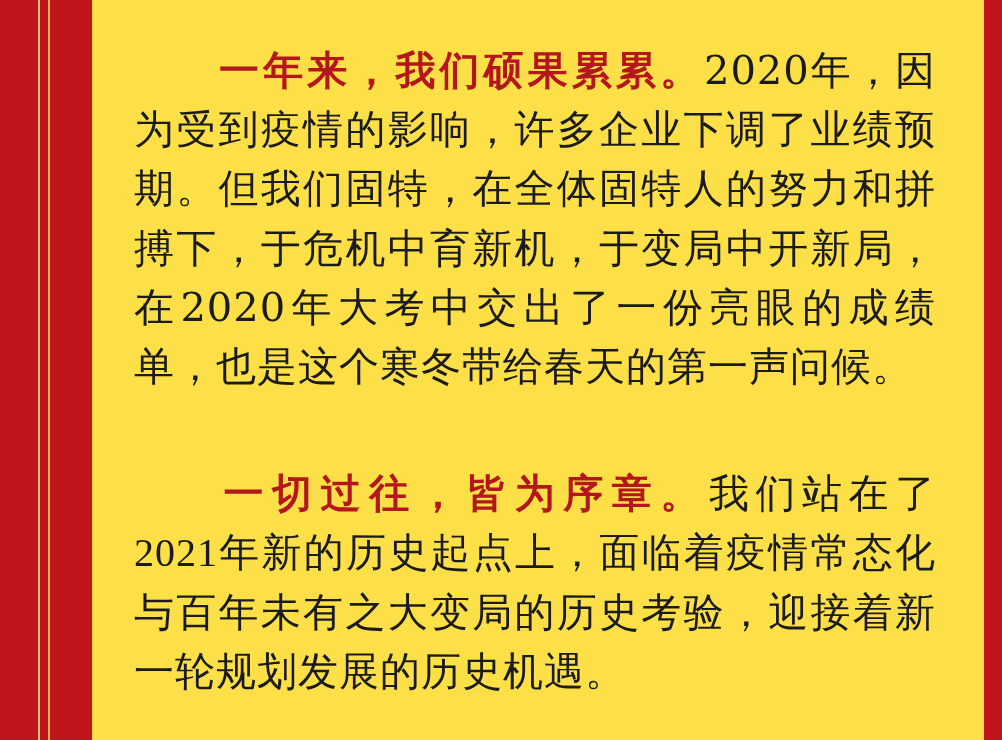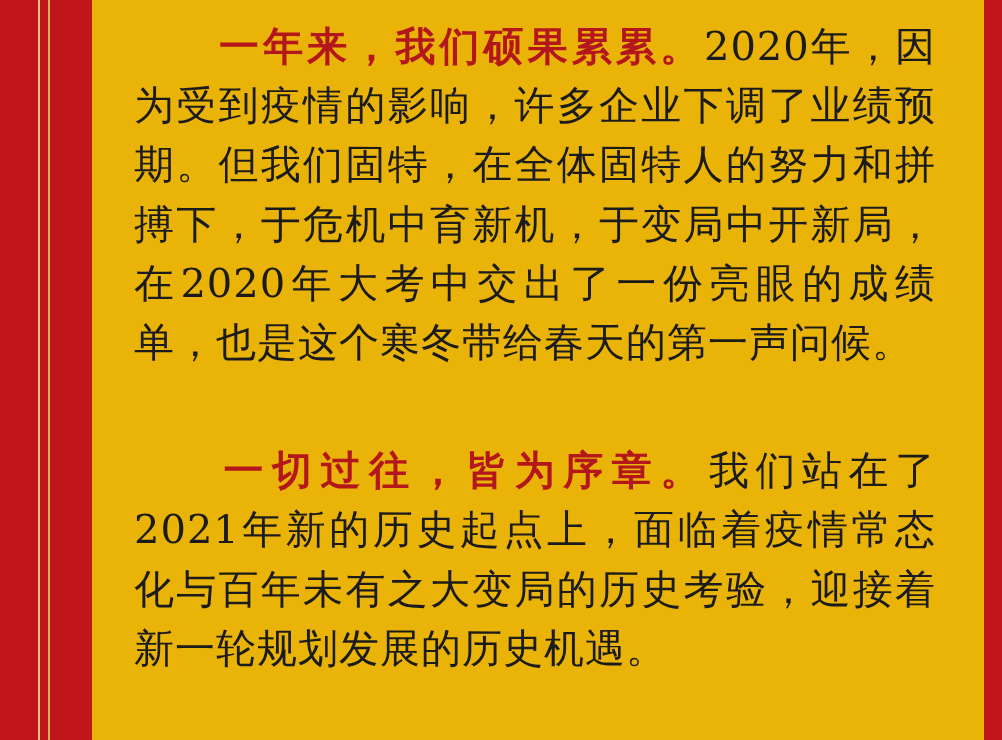--- a/index.html
+++ b/index.html
@@ -50,43 +50,44 @@
     background: #c0151a;
   }
 
   
   .paper {
     position: absolute;
     left: 92px;
     top: 0;
     right: 18px;
     bottom: 0;
-    background: #eab308;
+    background: #fde047;
     box-sizing: border-box;
-    padding: 16px 48px 30px 42px;
+    padding: 40px 48px 30px 42px;
   }
 
   .paper-inner {
     position: relative;
     width: 100%;
     height: 100%;
   }
 
   .para {
     margin: 0 0 38px 0;
     font-family: "DejaVu Serif", "Liberation Serif", serif;
     font-size: 40px;
     line-height: 1.48;
     color: #1b1b1b;
     letter-spacing: 1px;
     text-align: justify;
     text-justify: inter-ideograph;
   }
   .para.second {
     margin-top: 68px;
+    font-family: Liberation Serif, serif;
   }
 
   .indent {
     display: inline-block;
     width: 84px;
   }
 
   .accent {
     color: #b3161b;
     font-weight: bold;

